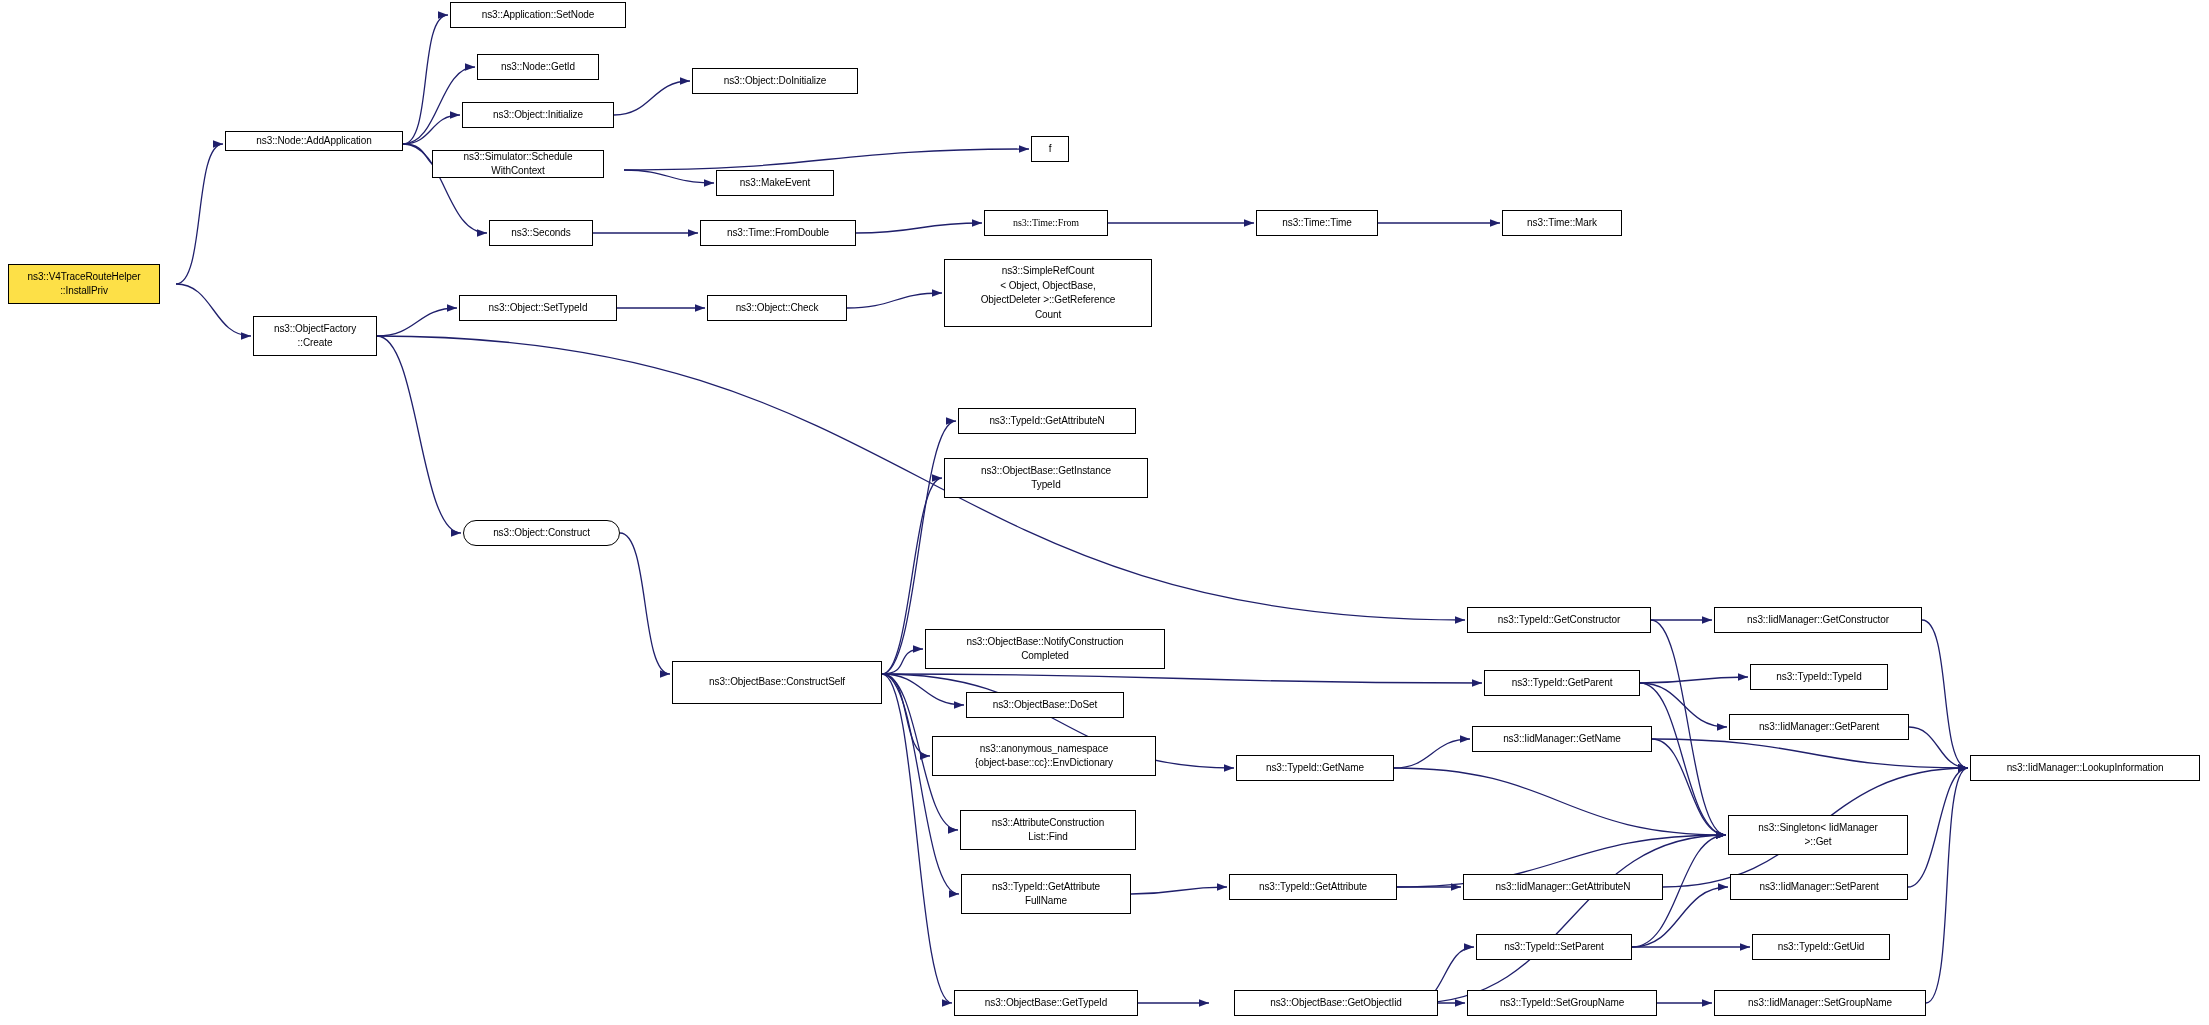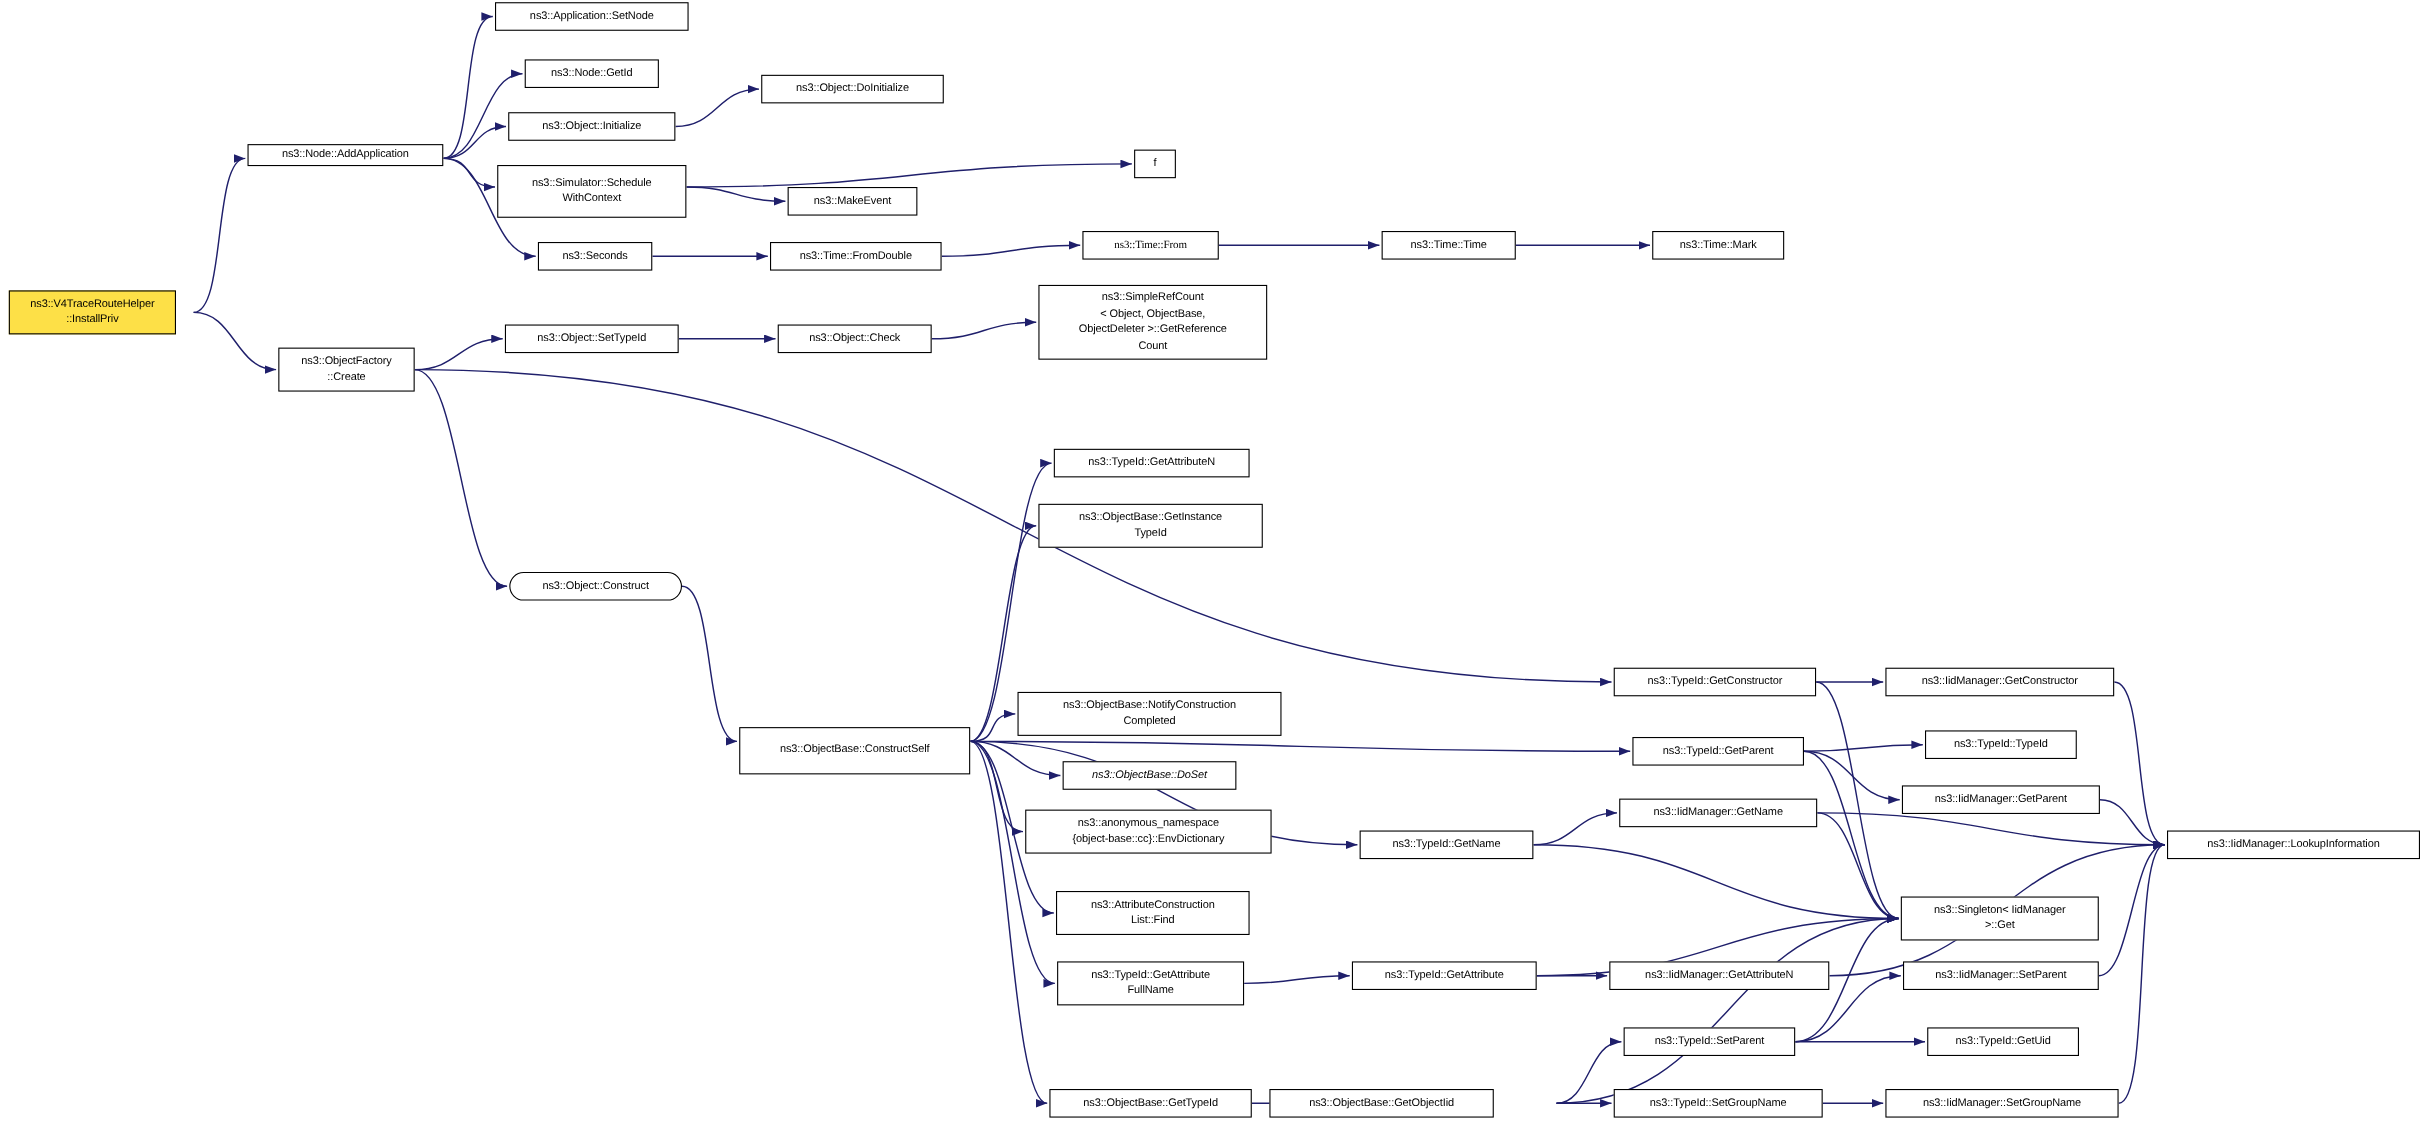--- a/index.html
+++ b/index.html
@@ -110,21 +110,21 @@
         <path d="M1926,1003 C1956,1003 1938,768 1968,768"></path>
       </g>
   </svg>
   <div id="node-layer">
       <div class="node root" style="left: 8px; top: 264px; width: 152px; height: 40px; background: #fde047;">ns3::V4TraceRouteHelper
 ::InstallPriv</div>
       <div class="node" style="left: 225px; top: 131px; width: 178px; height: 20px;">ns3::Node::AddApplication</div>
       <div class="node" style="left: 450px; top: 2px; width: 176px; height: 26px;">ns3::Application::SetNode</div>
       <div class="node" style="left: 477px; top: 54px; width: 122px; height: 26px;">ns3::Node::GetId</div>
       <div class="node" style="left: 462px; top: 102px; width: 152px; height: 26px;">ns3::Object::Initialize</div>
-      <div class="node" style="left: 452px; top: 150px; width: 172px; height: 48px;">ns3::Simulator::Schedule
+      <div class="node" style="left: 432px; top: 150px; width: 172px; height: 28px;">ns3::Simulator::Schedule
 WithContext</div>
       <div class="node" style="left: 489px; top: 220px; width: 104px; height: 26px;">ns3::Seconds</div>
       <div class="node" style="left: 692px; top: 68px; width: 166px; height: 26px;">ns3::Object::DoInitialize</div>
       <div class="node" style="left: 1031px; top: 136px; width: 38px; height: 26px;">f</div>
       <div class="node" style="left: 716px; top: 170px; width: 118px; height: 26px;">ns3::MakeEvent</div>
       <div class="node" style="left: 700px; top: 220px; width: 156px; height: 26px;">ns3::Time::FromDouble</div>
       <div class="node" style="left: 984px; top: 210px; width: 124px; height: 26px; font-family: Liberation Serif, serif;">ns3::Time::From</div>
       <div class="node" style="left: 1256px; top: 210px; width: 122px; height: 26px;">ns3::Time::Time</div>
       <div class="node" style="left: 1502px; top: 210px; width: 120px; height: 26px;">ns3::Time::Mark</div>
       <div class="node" style="left: 253px; top: 316px; width: 124px; height: 40px;">ns3::ObjectFactory
@@ -135,31 +135,31 @@
 &lt; Object, ObjectBase,
 ObjectDeleter &gt;::GetReference
 Count</div>
       <div class="node" style="left: 463px; top: 520px; width: 157px; height: 26px; border-radius: 13px;">ns3::Object::Construct</div>
       <div class="node" style="left: 672px; top: 661px; width: 210px; height: 43px;">ns3::ObjectBase::ConstructSelf</div>
       <div class="node" style="left: 958px; top: 408px; width: 178px; height: 26px;">ns3::TypeId::GetAttributeN</div>
       <div class="node" style="left: 944px; top: 458px; width: 204px; height: 40px;">ns3::ObjectBase::GetInstance
 TypeId</div>
       <div class="node" style="left: 925px; top: 629px; width: 240px; height: 40px;">ns3::ObjectBase::NotifyConstruction
 Completed</div>
-      <div class="node" style="left: 966px; top: 692px; width: 158px; height: 26px; font-style: italic;">ns3::ObjectBase::DoSet</div>
+      <div class="node" style="left: 966px; top: 692px; width: 158px; height: 26px;">ns3::ObjectBase::DoSet</div>
       <div class="node" style="left: 932px; top: 736px; width: 224px; height: 40px;">ns3::anonymous_namespace
 {object-base::cc}::EnvDictionary</div>
       <div class="node" style="left: 960px; top: 810px; width: 176px; height: 40px;">ns3::AttributeConstruction
 List::Find</div>
       <div class="node" style="left: 961px; top: 874px; width: 170px; height: 40px;">ns3::TypeId::GetAttribute
 FullName</div>
       <div class="node" style="left: 954px; top: 990px; width: 184px; height: 26px;">ns3::ObjectBase::GetTypeId</div>
       <div class="node" style="left: 1236px; top: 755px; width: 158px; height: 26px;">ns3::TypeId::GetName</div>
       <div class="node" style="left: 1229px; top: 874px; width: 168px; height: 26px;">ns3::TypeId::GetAttribute</div>
-      <div class="node" style="left: 1154px; top: 990px; width: 204px; height: 26px;">ns3::ObjectBase::GetObjectIid</div>
+      <div class="node" style="left: 1234px; top: 990px; width: 204px; height: 26px;">ns3::ObjectBase::GetObjectIid</div>
       <div class="node" style="left: 1467px; top: 607px; width: 184px; height: 26px;">ns3::TypeId::GetConstructor</div>
       <div class="node" style="left: 1484px; top: 670px; width: 156px; height: 26px;">ns3::TypeId::GetParent</div>
       <div class="node" style="left: 1472px; top: 726px; width: 180px; height: 26px;">ns3::IidManager::GetName</div>
       <div class="node" style="left: 1728px; top: 815px; width: 180px; height: 40px;">ns3::Singleton&lt; IidManager
 &gt;::Get</div>
       <div class="node" style="left: 1463px; top: 874px; width: 200px; height: 26px;">ns3::IidManager::GetAttributeN</div>
       <div class="node" style="left: 1476px; top: 934px; width: 156px; height: 26px;">ns3::TypeId::SetParent</div>
       <div class="node" style="left: 1467px; top: 990px; width: 190px; height: 26px;">ns3::TypeId::SetGroupName</div>
       <div class="node" style="left: 1714px; top: 607px; width: 208px; height: 26px;">ns3::IidManager::GetConstructor</div>
       <div class="node" style="left: 1750px; top: 664px; width: 138px; height: 26px;">ns3::TypeId::TypeId</div>

